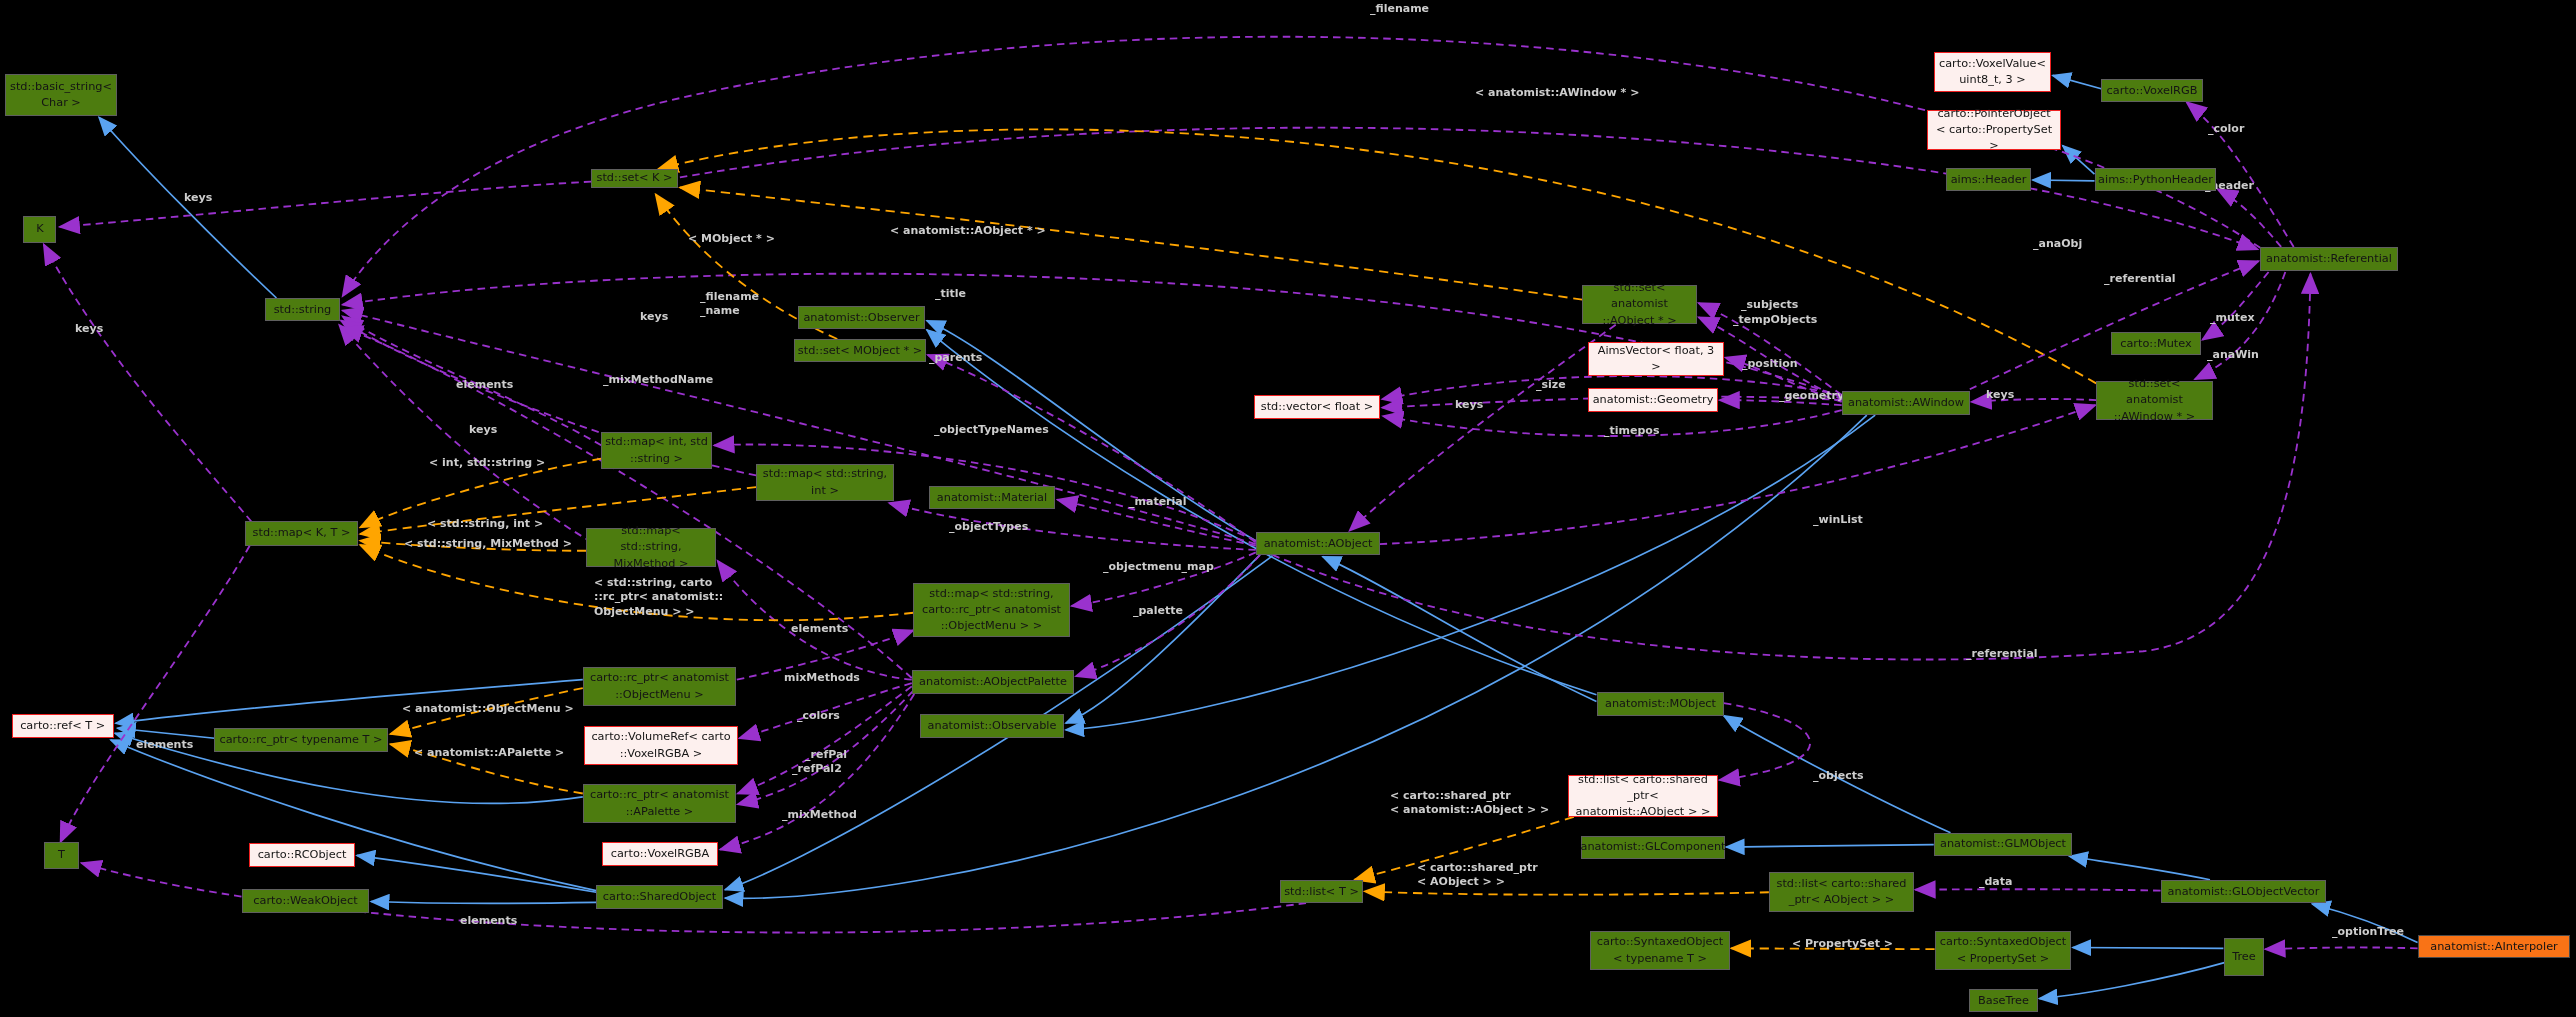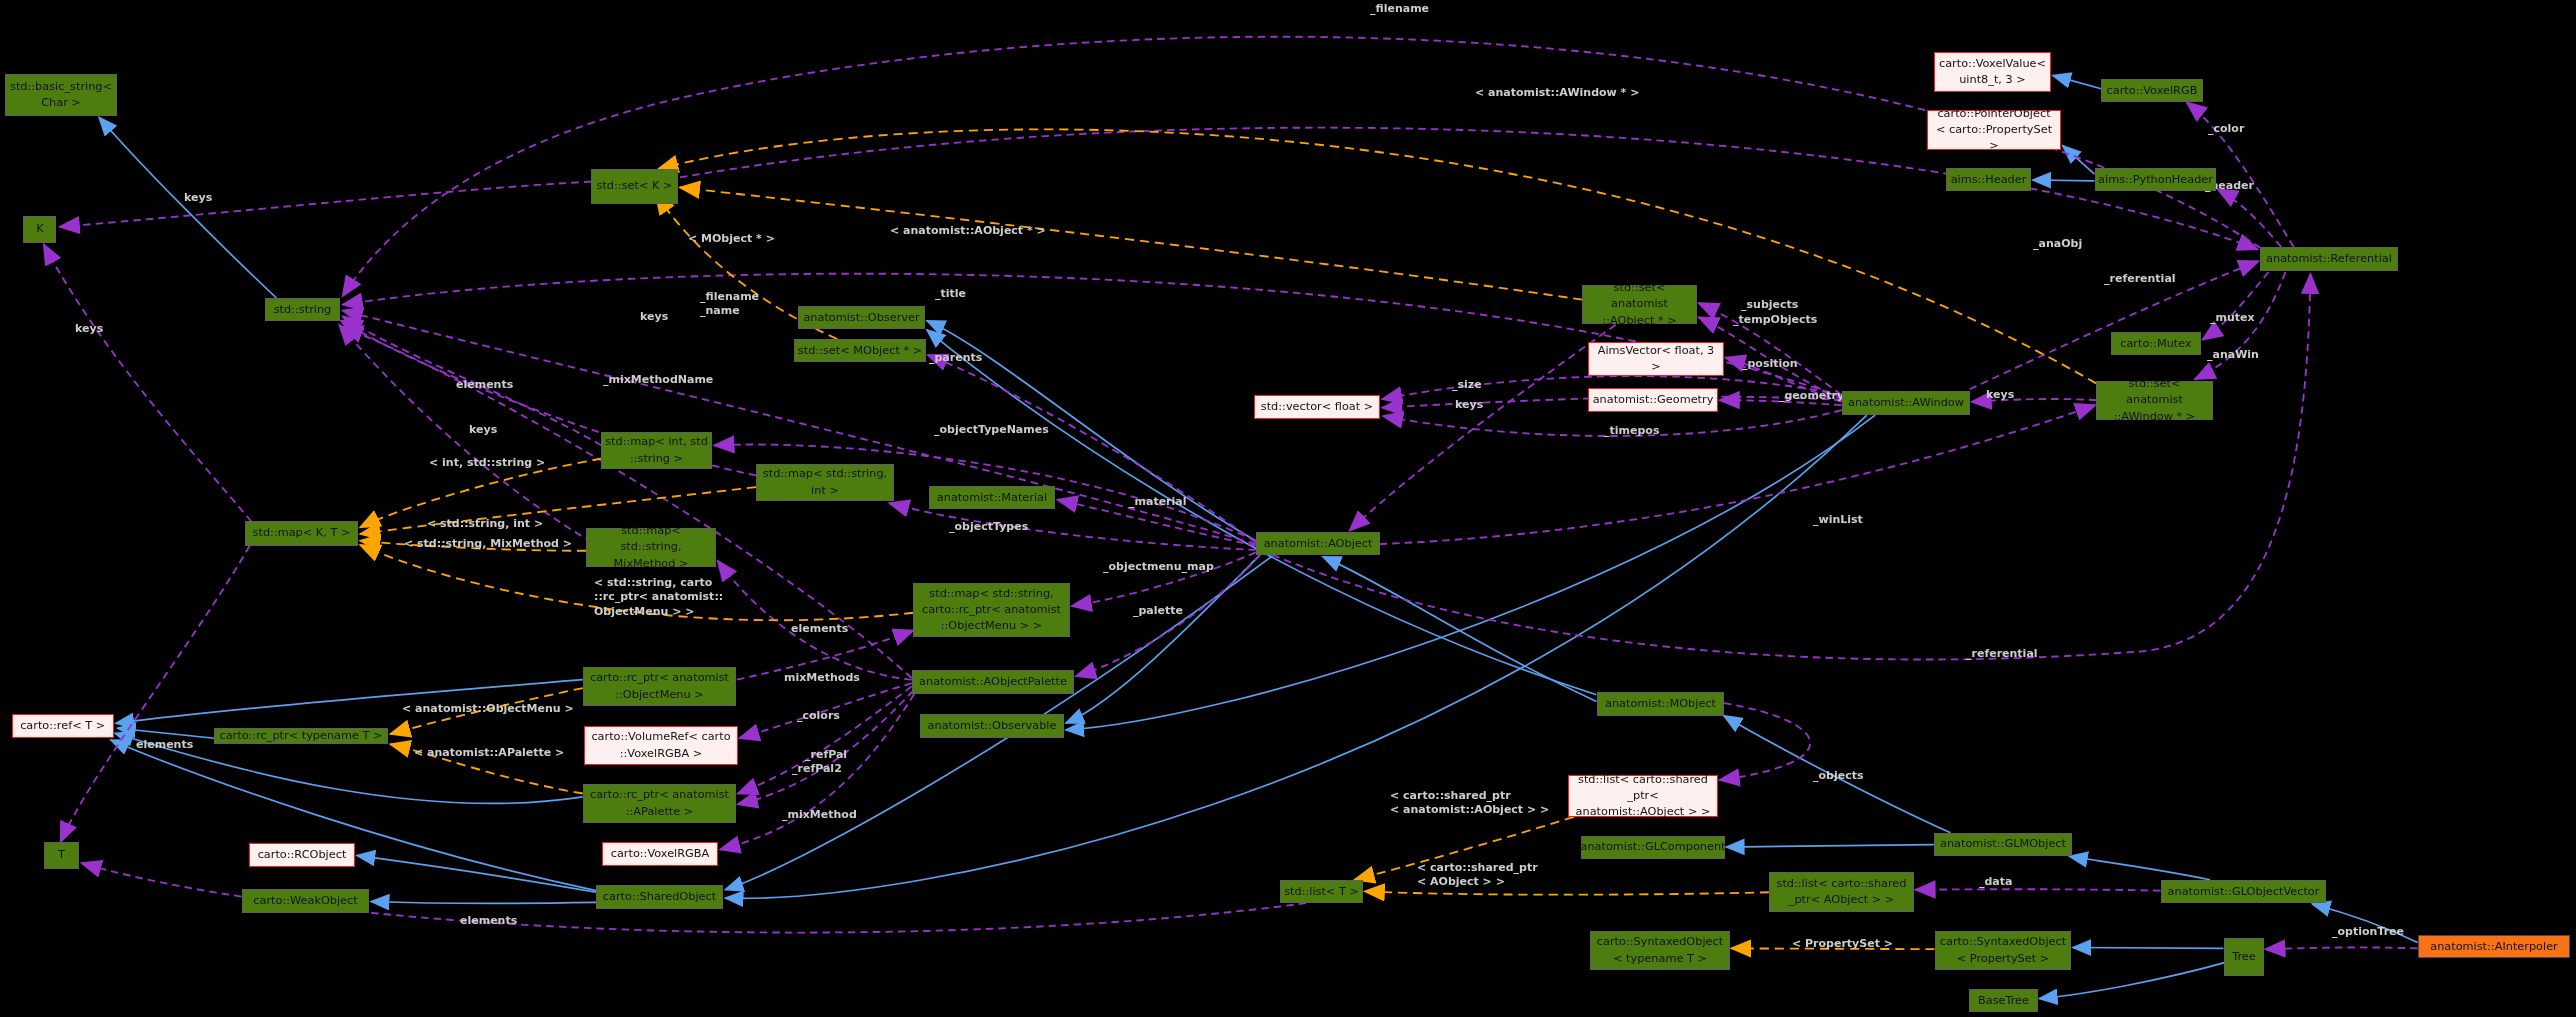--- a/index.html
+++ b/index.html
@@ -107,21 +107,21 @@
       <path d="M1091,732 C800,765 540,700 430,651" class="edge" stroke="#ffa500" stroke-width="2.2" stroke-dasharray="11,7" marker-end="url(#m-template)"></path>
       <path d="M696,822 C600,842 520,862 466,877" class="edge" stroke="#ffa500" stroke-width="2.2" stroke-dasharray="11,7" marker-end="url(#m-template)"></path>
       <path d="M696,948 C600,932 520,902 466,889" class="edge" stroke="#ffa500" stroke-width="2.2" stroke-dasharray="11,7" marker-end="url(#m-template)"></path>
       <path d="M1880,976 C1770,1010 1680,1035 1618,1051" class="edge" stroke="#ffa500" stroke-width="2.2" stroke-dasharray="11,7" marker-end="url(#m-template)"></path>
       <path d="M2113,1066 C1950,1070 1750,1070 1630,1065" class="edge" stroke="#ffa500" stroke-width="2.2" stroke-dasharray="11,7" marker-end="url(#m-template)"></path>
       <path d="M2311,1134 L2068,1133" class="edge" stroke="#ffa500" stroke-width="2.2" stroke-dasharray="11,7" marker-end="url(#m-template)"></path>
     </svg>
     <div class="node" style="left: 5px; top: 74px; width: 112px; height: 42px;">std::basic_string&lt;
 Char &gt;</div>
     <div class="node" style="left: 23.4px; top: 216px; width: 33px; height: 27px;">K</div>
-    <div class="node" style="left: 591px; top: 169px; width: 87px; height: 35px;">std::set&lt; K &gt;</div>
+    <div class="node" style="left: 591px; top: 169px; width: 87px; height: 19px;">std::set&lt; K &gt;</div>
     <div class="node" style="left: 265px; top: 298px; width: 75px; height: 23.4px;">std::string</div>
     <div class="node" style="left: 798px; top: 306px; width: 127px; height: 23.4px;">anatomist::Observer</div>
     <div class="node" style="left: 794px; top: 339px; width: 132px; height: 23.4px;">std::set&lt; MObject * &gt;</div>
     <div class="node" style="left: 601px; top: 432px; width: 111px; height: 37px;">std::map&lt; int, std
 ::string &gt;</div>
     <div class="node" style="left: 756px; top: 464px; width: 138px; height: 37px;">std::map&lt; std::string,
 int &gt;</div>
     <div class="node" style="left: 929px; top: 486px; width: 126px; height: 23.4px;">anatomist::Material</div>
     <div class="node" style="left: 245px; top: 521px; width: 113px; height: 25px;">std::map&lt; K, T &gt;</div>
     <div class="node" style="left: 586px; top: 528px; width: 130px; height: 39px;">std::map&lt; std::string,
@@ -138,21 +138,21 @@
 ::AWindow * &gt;</div>
     <div class="node" style="left: 2260px; top: 247px; width: 138px; height: 24px;">anatomist::Referential</div>
     <div class="node red" style="left: 1934px; top: 52px; width: 117px; height: 40px;">carto::VoxelValue&lt;
 uint8_t, 3 &gt;</div>
     <div class="node" style="left: 2101px; top: 79px; width: 102px; height: 23.4px;">carto::VoxelRGB</div>
     <div class="node red" style="left: 1927px; top: 110px; width: 134px; height: 40px;">carto::PointerObject
 &lt; carto::PropertySet &gt;</div>
     <div class="node" style="left: 1946px; top: 168px; width: 85px; height: 23.4px;">aims::Header</div>
     <div class="node" style="left: 2095px; top: 168px; width: 121px; height: 23.4px;">aims::PythonHeader</div>
     <div class="node red" style="left: 11.7px; top: 714px; width: 102px; height: 24px;">carto::ref&lt; T &gt;</div>
-    <div class="node" style="left: 214px; top: 728px; width: 174px; height: 16px;">carto::rc_ptr&lt; typename T &gt;</div>
+    <div class="node" style="left: 214px; top: 728px; width: 174px; height: 24px;">carto::rc_ptr&lt; typename T &gt;</div>
     <div class="node" style="left: 44px; top: 842px; width: 35px; height: 27px;">T</div>
     <div class="node red" style="left: 249px; top: 843px; width: 106px; height: 24px;">carto::RCObject</div>
     <div class="node" style="left: 242px; top: 889px; width: 127px; height: 24px;">carto::WeakObject</div>
     <div class="node" style="left: 583px; top: 667px; width: 153px; height: 39px;">carto::rc_ptr&lt; anatomist
 ::ObjectMenu &gt;</div>
     <div class="node red" style="left: 584px; top: 726px; width: 154px; height: 39px;">carto::VolumeRef&lt; carto
 ::VoxelRGBA &gt;</div>
     <div class="node" style="left: 583px; top: 784px; width: 153px; height: 39px;">carto::rc_ptr&lt; anatomist
 ::APalette &gt;</div>
     <div class="node red" style="left: 602px; top: 842px; width: 116px; height: 24px;">carto::VoxelRGBA</div>
@@ -212,21 +212,21 @@
     <div class="elabel" style="left: 797px; top: 709px;">_colors</div>
     <div class="elabel" style="left: 805px; top: 748px;">_refPal</div>
     <div class="elabel" style="left: 792px; top: 762px;">_refPal2</div>
     <div class="elabel" style="left: 782px; top: 808px;">_mixMethod</div>
     <div class="elabel" style="left: 402px; top: 702px;">&lt; anatomist::ObjectMenu &gt;</div>
     <div class="elabel" style="left: 414px; top: 746px;">&lt; anatomist::APalette &gt;</div>
     <div class="elabel" style="left: 1741px; top: 298px;">_subjects</div>
     <div class="elabel" style="left: 1733px; top: 313px;">_tempObjects</div>
     <div class="elabel" style="left: 1742px; top: 357px;">_position</div>
     <div class="elabel" style="left: 1779px; top: 389px;">_geometry</div>
-    <div class="elabel" style="left: 1452px; top: 378px;">_size</div>
+    <div class="elabel" style="left: 1536px; top: 378px;">_size</div>
     <div class="elabel" style="left: 1604px; top: 424px;">_timepos</div>
     <div class="elabel" style="left: 1813px; top: 513px;">_winList</div>
     <div class="elabel" style="left: 2104px; top: 272px;">_referential</div>
     <div class="elabel" style="left: 1966px; top: 647px;">_referential</div>
     <div class="elabel" style="left: 2033px; top: 237px;">_anaObj</div>
     <div class="elabel" style="left: 2210px; top: 311px;">_mutex</div>
     <div class="elabel" style="left: 2207px; top: 348px;">_anaWin</div>
     <div class="elabel" style="left: 2208px; top: 122px;">_color</div>
     <div class="elabel" style="left: 2205px; top: 179px;">_header</div>
     <div class="elabel" style="left: 1813px; top: 769px;">_objects</div>

